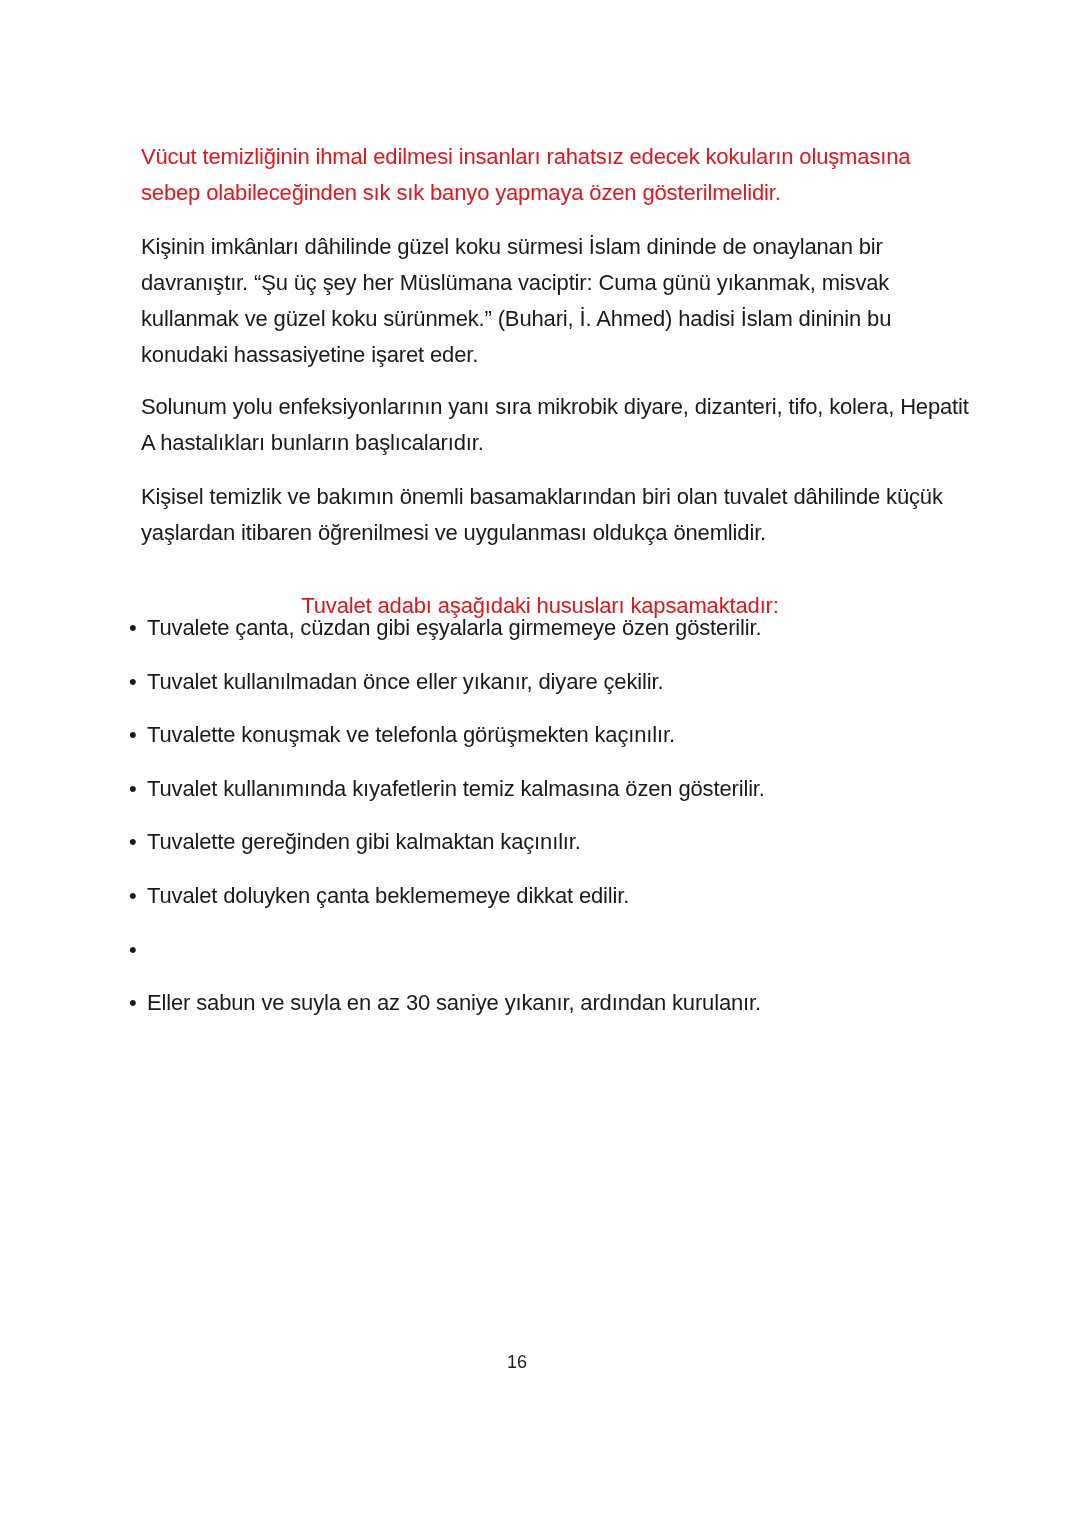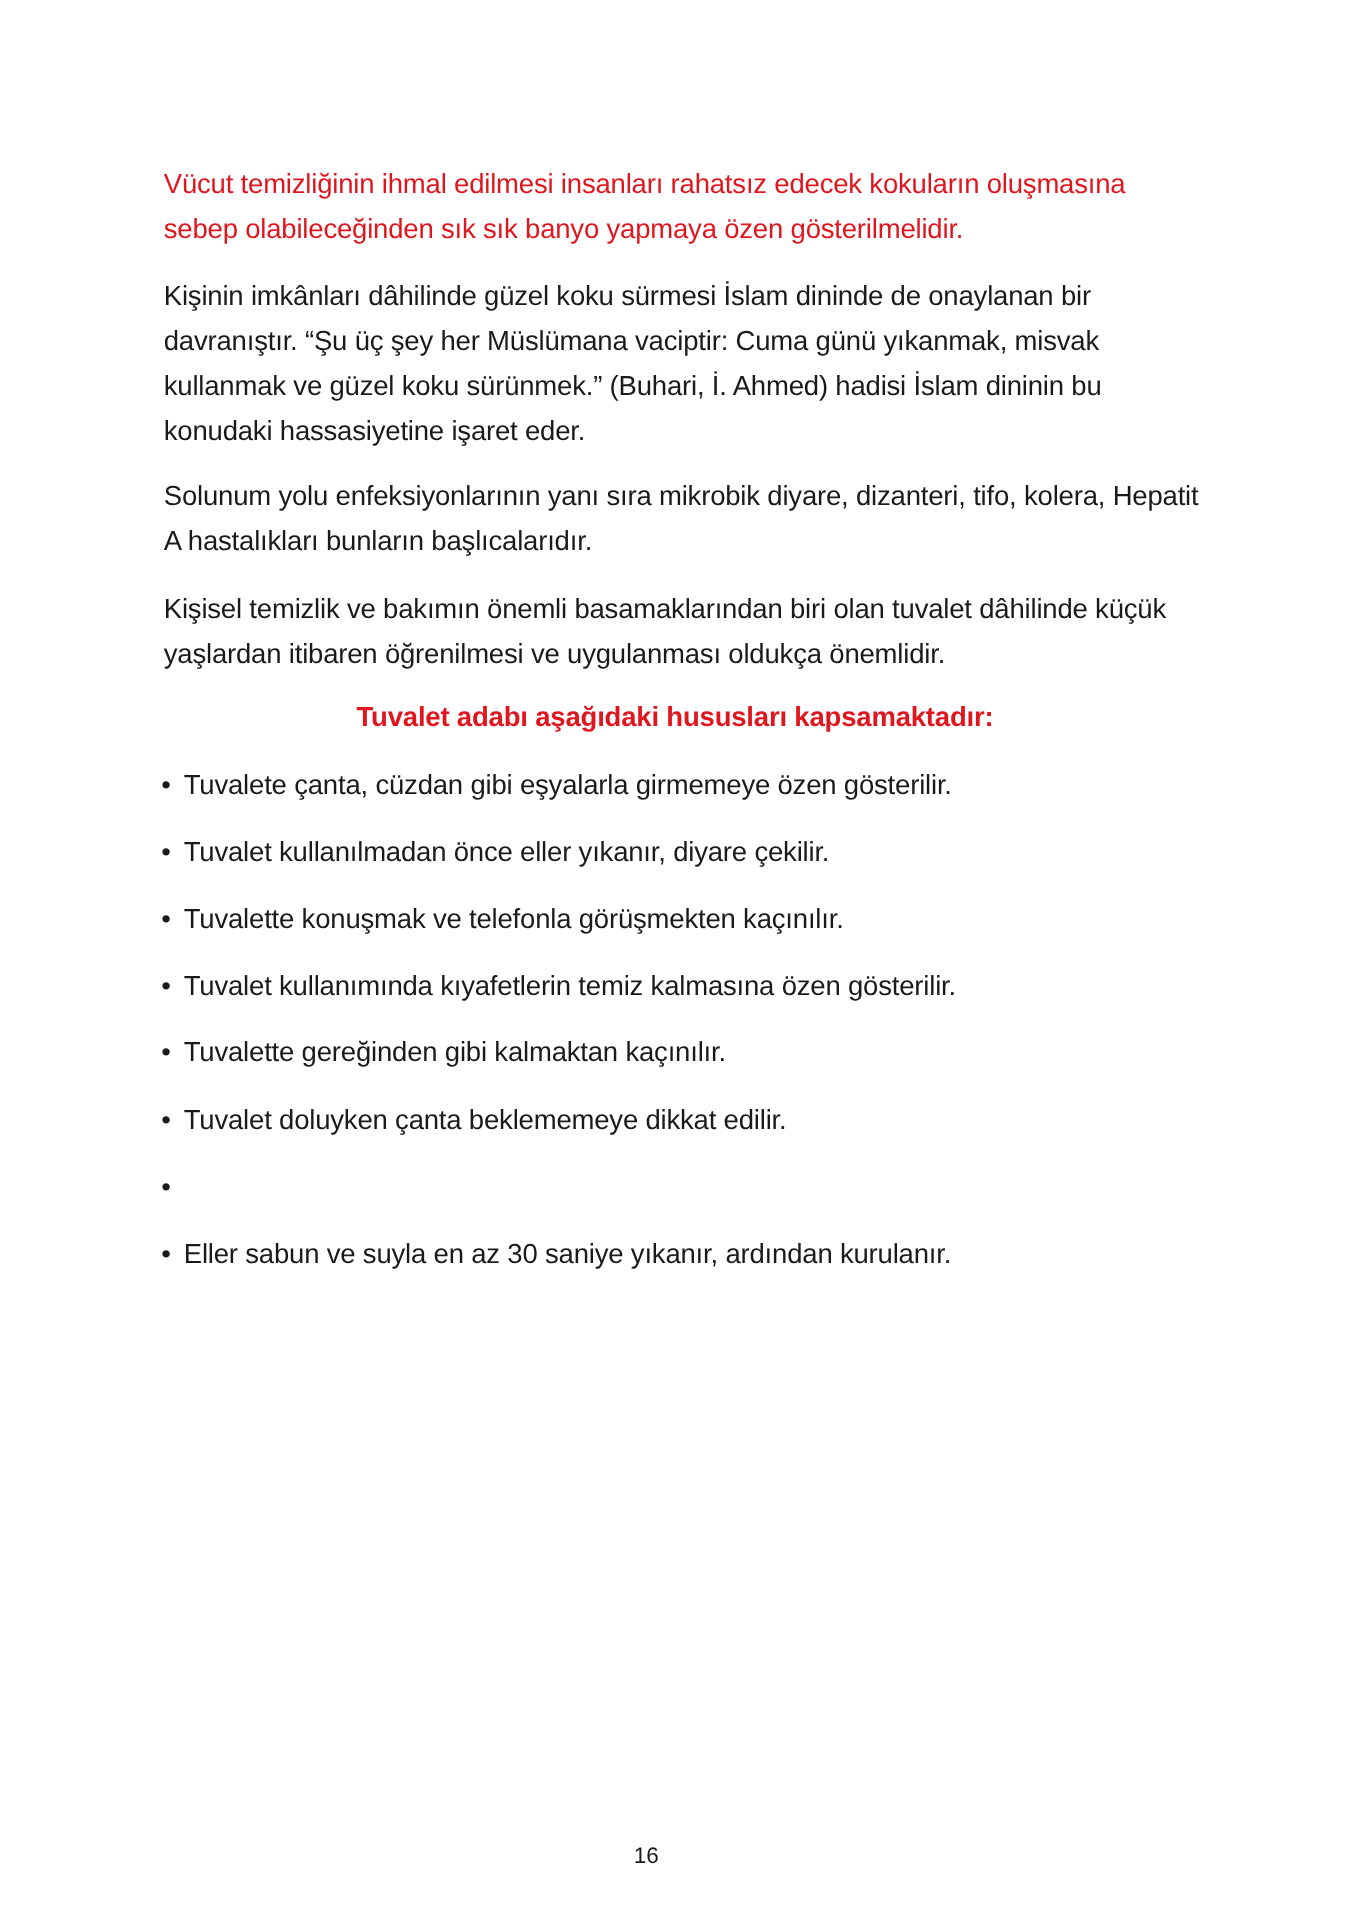--- a/index.html
+++ b/index.html
@@ -19,21 +19,21 @@
       position: absolute;
       left: 0; top: 0;
       width: 1080px; height: 1527px;
     }
     .para {
       position: absolute;
       left: 129px;
       width: 830px;
       font-size: 22px;
       line-height: 36px;
-      margin: 2px;
+      margin: 12px;
       letter-spacing: -0.15px;
     }
     .red { color: #e0161e; }
     .heading {
       position: absolute;
       left: 0;
       width: 1080px;
       text-align: center;
       font-size: 22px;
       line-height: 36px;
@@ -57,42 +57,42 @@
       align-items: flex-start;
       letter-spacing: -0.15px;
     }
     .bullet-dot {
       display: inline-block;
       width: 18px;
       flex: 0 0 18px;
     }
     .page-number {
       position: absolute;
-      top: 1472px;
+      top: 1350px;
       left: 0;
       width: 1034px;
       text-align: center;
       font-size: 18px;
       line-height: 24px;
     }
   </style>
 </head>
 <body>
 
 <div class="page">
 
   <p class="para red" style="top:127px;">Vücut temizliğinin ihmal edilmesi insanları rahatsız edecek kokuların oluşmasına sebep olabileceğinden sık sık banyo yapmaya özen gösterilmelidir.</p>
 
   <p class="para" style="top:217px;"> Kişinin imkânları dâhilinde güzel koku sürmesi İslam dininde de onaylanan bir davranıştır. “Şu üç şey her Müslümana vaciptir: Cuma günü yıkanmak, misvak kullanmak ve güzel koku sürünmek.” (Buhari, İ. Ahmed) hadisi İslam dininin bu konudaki hassasiyetine işaret eder.</p>
 
   <p class="para" style="top:377px;">Solunum yolu enfeksiyonlarının yanı sıra mikrobik diyare, dizanteri, tifo, kolera, Hepatit A hastalıkları bunların başlıcalarıdır.</p>
 
   <p class="para" style="top:467px;">Kişisel temizlik ve bakımın önemli basamaklarından biri olan tuvalet dâhilinde küçük yaşlardan itibaren öğrenilmesi ve uygulanması oldukça önemlidir.</p>
 
-  <p class="heading red" style="top:556px;font-weight:bold;">Tuvalet adabı aşağıdaki hususları kapsamaktadır:</p>
+  <p class="heading red" style="top:588px;">Tuvalet adabı aşağıdaki hususları kapsamaktadır:</p>
 
   <ul class="bullet-list">
     <li class="bullet-item">
       <span class="bullet-dot">•</span>
       <span>Tuvalete çanta, cüzdan gibi eşyalarla girmemeye özen gösterilir.</span>
     </li>
     <li class="bullet-item">
       <span class="bullet-dot">•</span>
       <span>Tuvalet kullanılmadan önce eller yıkanır, diyare çekilir.</span>
     </li>

